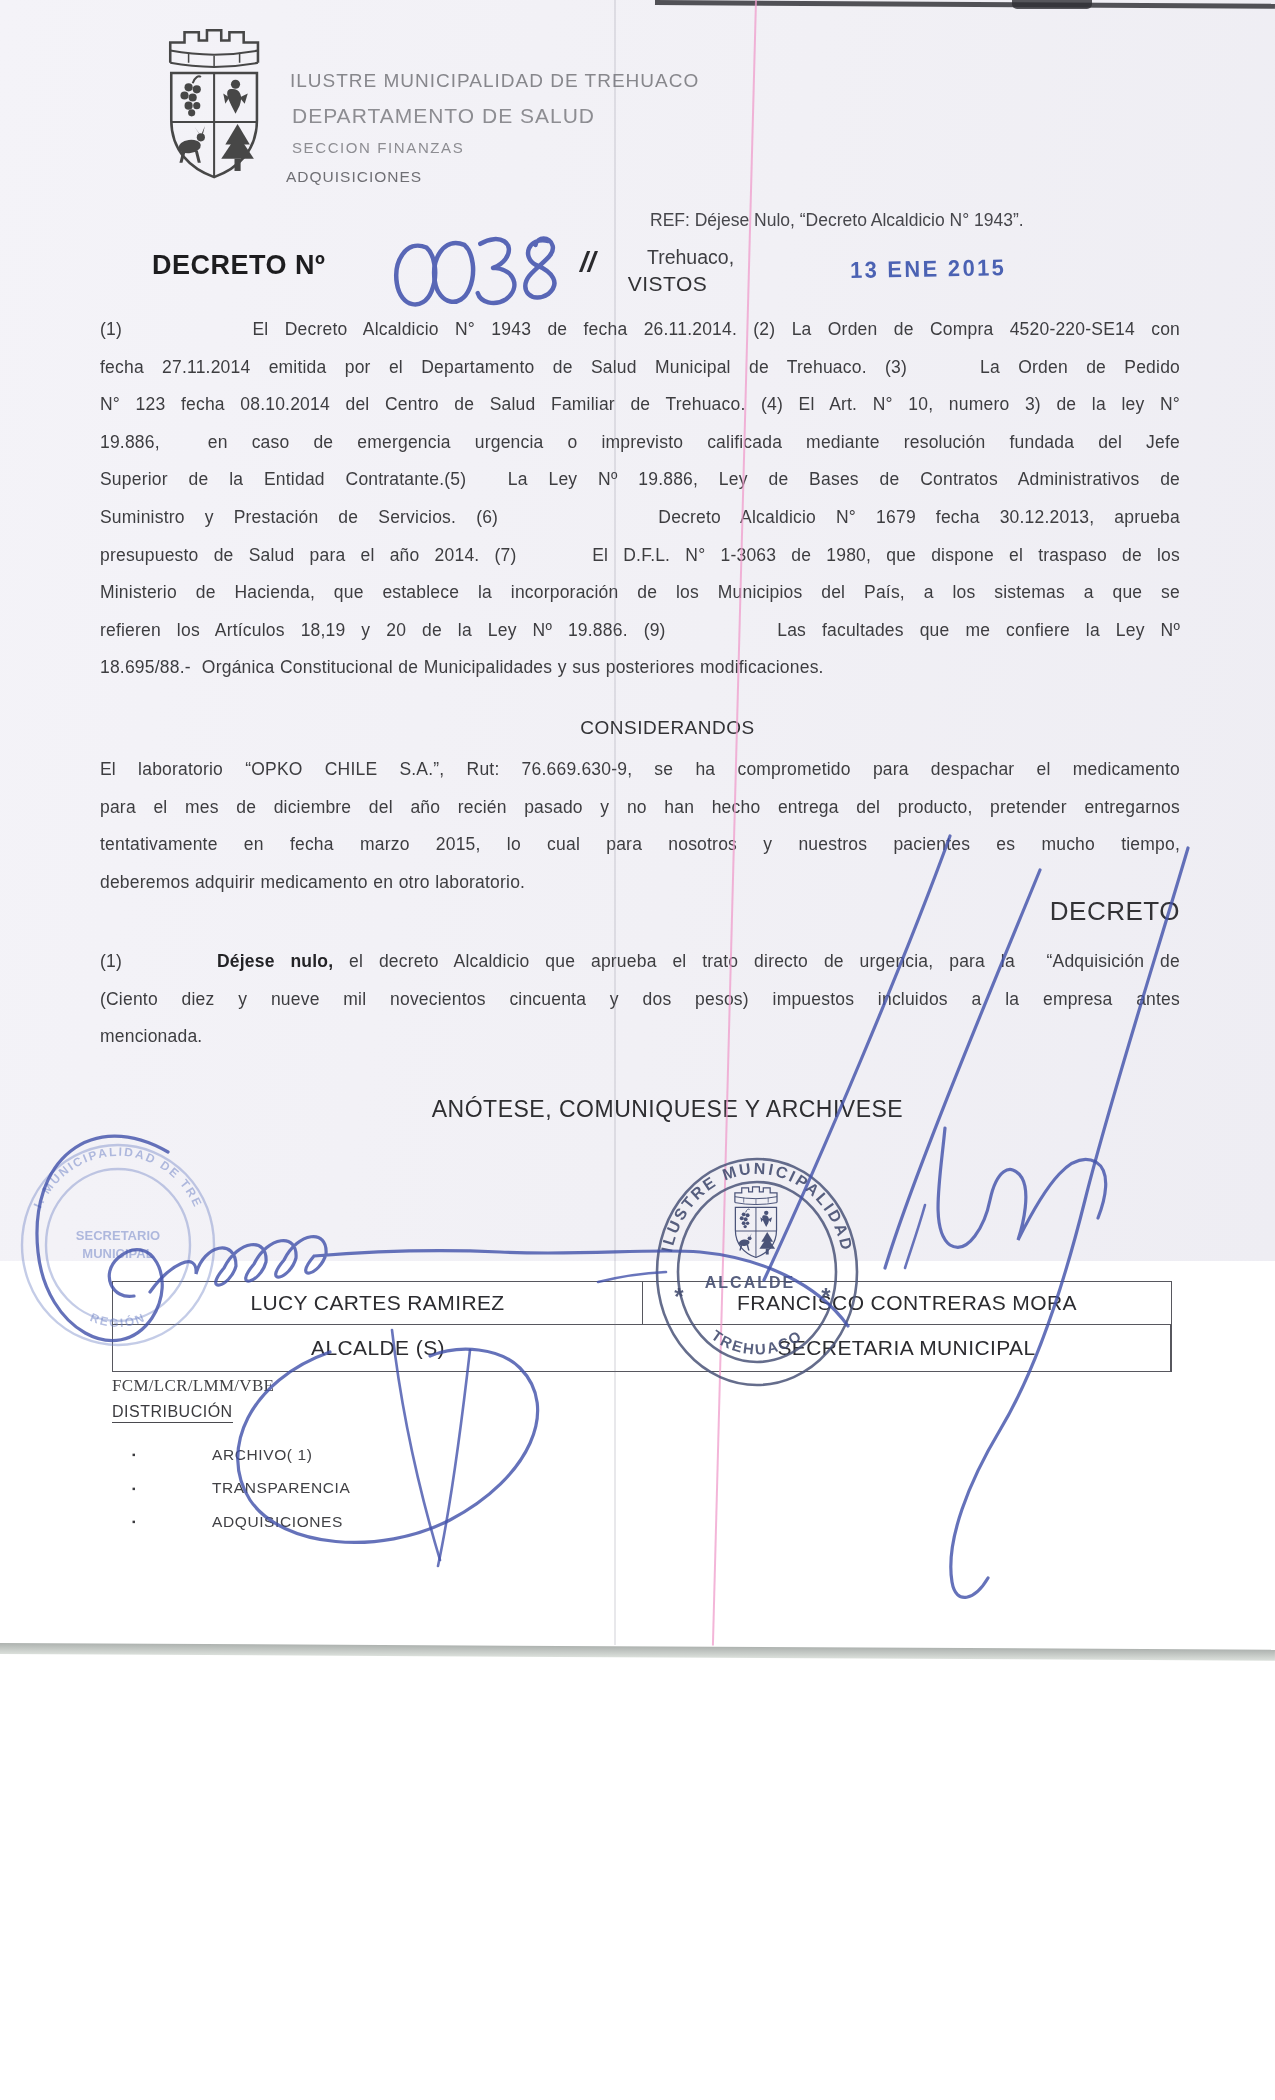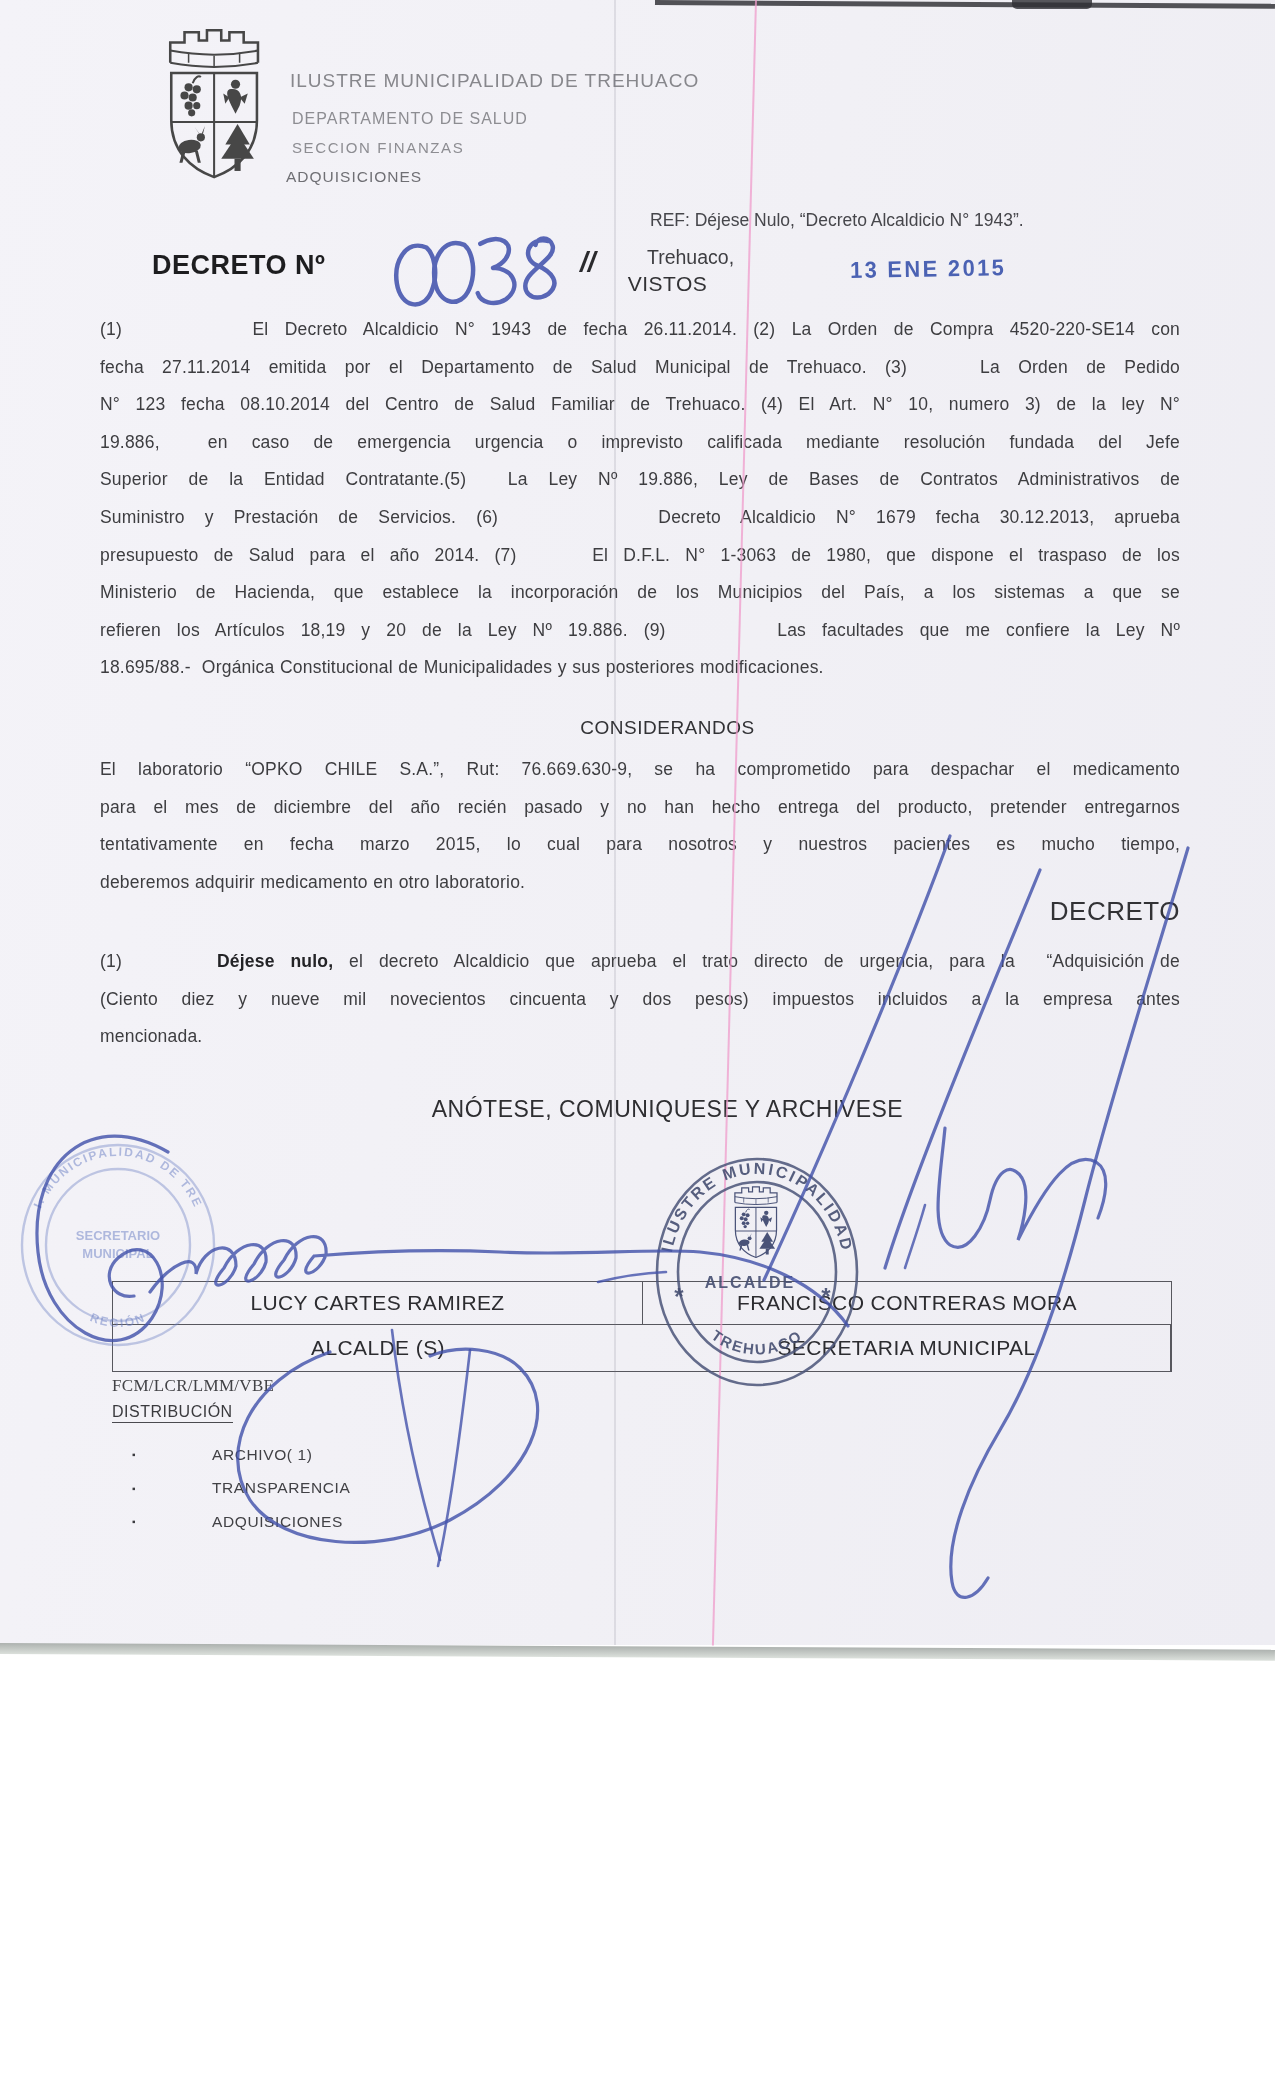--- a/index.html
+++ b/index.html
@@ -1,37 +1,37 @@
 <!DOCTYPE html>
 <html><head>
 <meta charset="utf-8">
 <style>
   html,body{margin:0;padding:0;background:#ffffff;}
   body{width:1275px;height:2100px;position:relative;overflow:hidden;
        font-family:"Liberation Sans",sans-serif;}
-  #paper{position:absolute;left:0;top:0;width:1275px;height:1645px;
+  #paper{position:absolute;left:0;top:0;width:1275px;height:1261px;
          background:linear-gradient(100deg,#f4f3f8 0%,#f1f0f5 55%,#eeedf3 100%);}
   
   .top-edge{position:absolute;left:655px;top:0;width:620px;height:5px;background:#35353a;
             transform:rotate(0.35deg);transform-origin:left top;opacity:.85;}
   .top-blob{position:absolute;left:1012px;top:0;width:80px;height:9px;background:#2f2f34;border-radius:0 0 5px 5px;opacity:.8;}
   
   .fold-gray{position:absolute;left:614px;top:0;width:2px;height:1645px;
              background:rgba(110,110,130,.16);z-index:5;}
   .fold-pink{position:absolute;left:755px;top:0;width:2px;height:1646px;
              background:rgba(239,156,203,.75);transform:rotate(1.5deg);transform-origin:top left;z-index:5;}
   .paper-shadow{position:absolute;left:0;top:1643px;width:1275px;height:11px;
                 background:linear-gradient(#a9aeab,#d9ded9);transform:rotate(0.3deg);
                 transform-origin:left top;opacity:.95;}
 
   
   #logo{position:absolute;left:155px;top:16px;color:#474747;}
   .org{position:absolute;color:#8d8d92;letter-spacing:1px;white-space:nowrap;}
   #org1{left:290px;top:70px;font-size:19px;color:#87878c;}
-  #org2{left:292px;top:110px;font-size:16px;}
+  #org2{left:292px;top:104px;font-size:21px;}
   #org3{left:292px;top:139px;font-size:15px;letter-spacing:1.6px;}
   #org4{left:286px;top:168px;font-size:15.5px;color:#6f6f74;}
 
   
   #decree-label{position:absolute;left:152px;top:250px;font-size:27px;font-weight:bold;color:#1d1d1f;letter-spacing:.5px;}
   #decree-number{position:absolute;left:388px;top:218px;}
   #decree-slashes{position:absolute;left:580px;top:246px;font-size:28px;font-weight:bold;font-style:italic;color:#2a2a2d;}
 
   
   #ref-line{position:absolute;left:650px;top:210px;font-size:17.5px;color:#46464b;}

